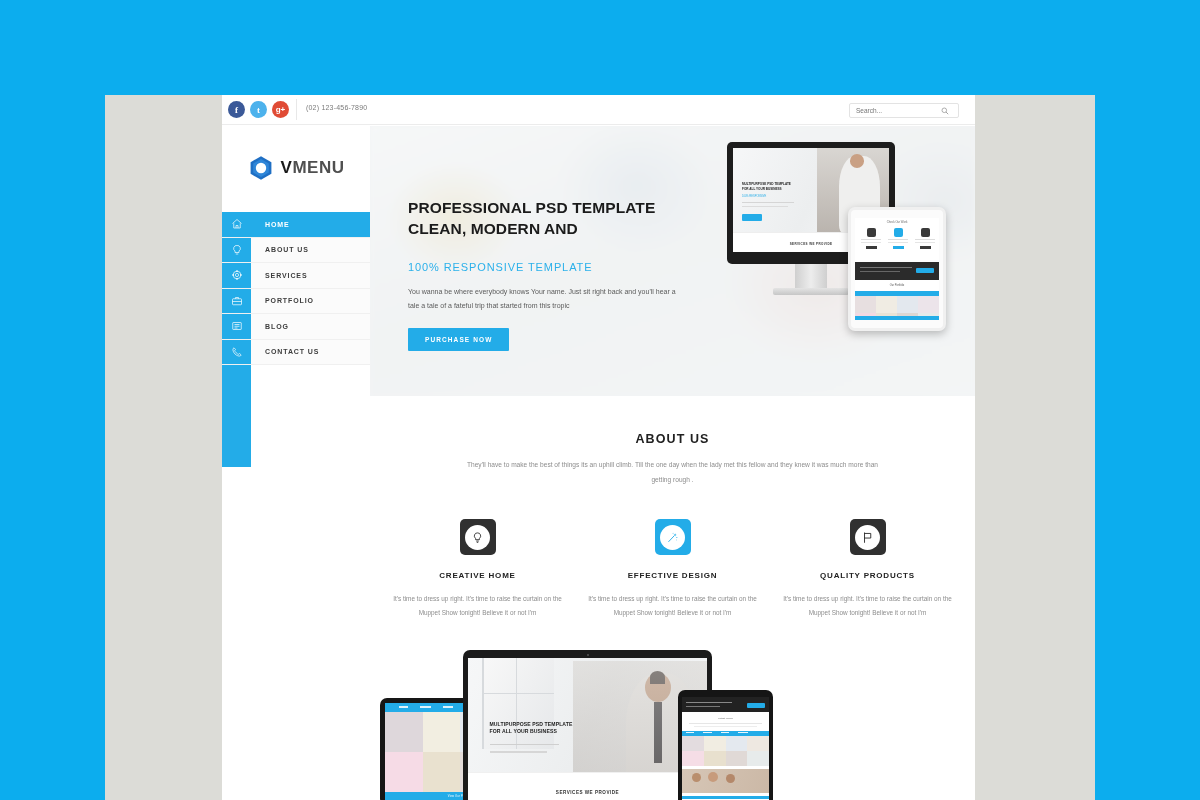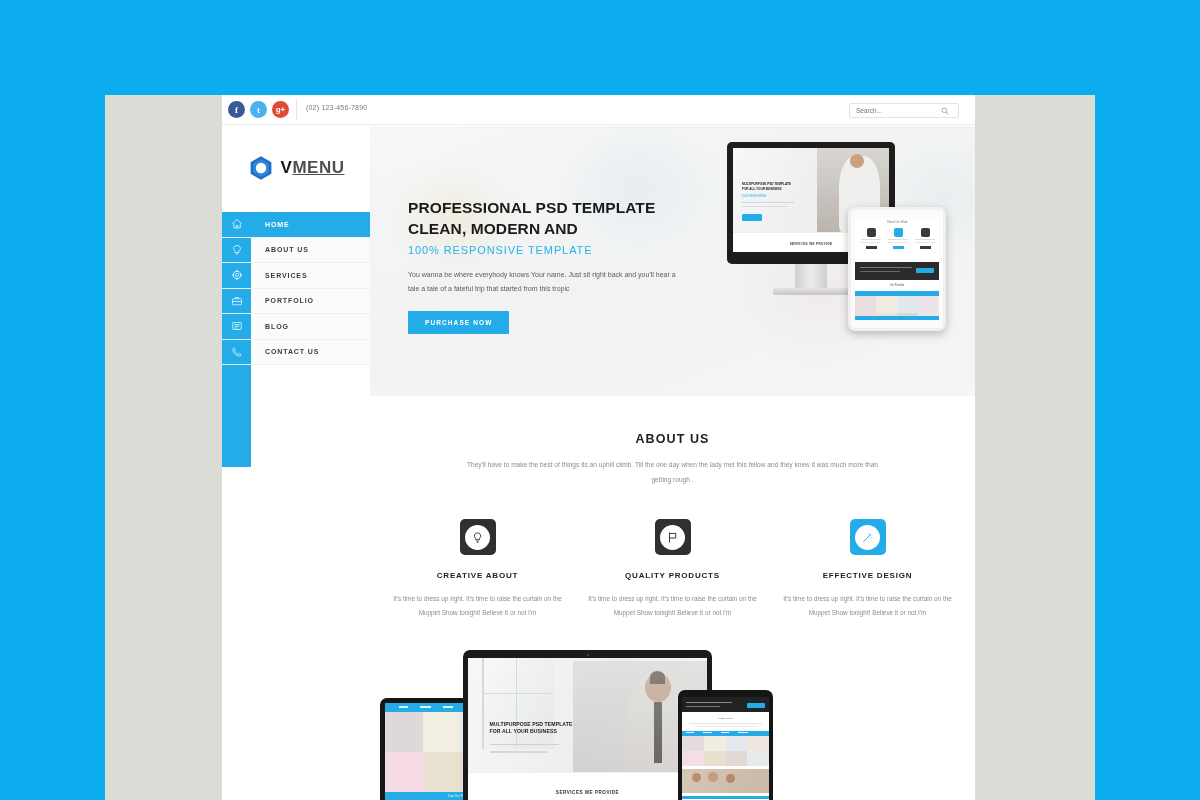--- a/index.html
+++ b/index.html
@@ -71,21 +71,21 @@
   #logo-block {
     position: absolute; left: 0; top: 31px;
     width: 148px; height: 84px;
     background: #fff;
     display: flex; align-items: center; justify-content: center;
   }
   #logo-inner { display: flex; align-items: center; gap: 7px; }
   #logo-mark { width: 26px; height: 26px; }
   #logo-text { font-size: 17px; letter-spacing: .5px; }
   #logo-text .v { color: #1a1a1a; font-weight: bold; }
-  #logo-text .menu { color: #4f4f4f; font-weight: bold; text-decoration: underline; }
+  #logo-text .menu { color: #4f4f4f; font-weight: bold; }
 
   
   #nav {
     position: absolute; left: 0; top: 117px;
     width: 148px; height: 255px;
   }
   #nav-iconcol {
     position: absolute; left: 0; top: 0;
     width: 29px; height: 255px;
     background: #23ace8;
@@ -129,21 +129,21 @@
       linear-gradient(160deg, #f3f4f5 0%, #e8eaec 45%, #eef0f1 100%);
     filter: blur(2px);
   }
   #hero-veil { position: absolute; inset: 0; background: rgba(248,249,250,.55); }
   #hero-copy { position: absolute; left: 38px; top: 72px; width: 290px; }
   #hero-title {
     font-size: 15.5px; font-weight: bold; color: #1b1b1b;
     line-height: 1.33; letter-spacing: .1px;
   }
   #hero-sub {
-    margin-top: 5px;
+    margin-top: 22px;
     font-size: 11px; color: #2bb0ea; letter-spacing: .9px;
   }
   #hero-text {
     margin-top: 12px;
     font-size: 7px; color: #5b5b5b; line-height: 1.9;
     width: 268px;
   }
   #hero-cta {
     margin-top: 16px;
     display: inline-block;
@@ -409,50 +409,50 @@
       <div class="feature">
         <div class="feature-icon">
           <div class="feature-disc">
             <svg viewBox="0 0 24 24" fill="none" stroke="#2b2b2b" stroke-width="1.6">
               <path d="M12 3.5 A5.6 5.6 0 0 0 8.4 13.6 V16 H15.6 V13.6 A5.6 5.6 0 0 0 12 3.5Z"></path>
               <line x1="9.6" y1="18.6" x2="14.4" y2="18.6"></line>
               <line x1="10.6" y1="21" x2="13.4" y2="21"></line>
             </svg>
           </div>
         </div>
-        <div class="feature-name">CREATIVE ABOUT</div>
-        <div class="feature-text">It's time to dress up right. It's time to raise the curtain on the Muppet Show tonight! Believe it or not I'm</div>
-      </div>
-
-      <div class="feature">
-        <div class="feature-icon">
-          <div class="feature-disc">
-            <svg viewBox="0 0 24 24" fill="none" stroke="#2b2b2b" stroke-width="1.7" stroke-linecap="round">
-              <line x1="6.5" y1="3.5" x2="6.5" y2="21"></line>
-              <path d="M6.5 4.5 H18 V13 H6.5"></path>
-            </svg>
-          </div>
-        </div>
-        <div class="feature-name">QUALITY PRODUCTS</div>
+        <div class="feature-name">CREATIVE HOME</div>
         <div class="feature-text">It's time to dress up right. It's time to raise the curtain on the Muppet Show tonight! Believe it or not I'm</div>
       </div>
 
       <div class="feature">
         <div class="feature-icon accent">
           <div class="feature-disc">
             <svg viewBox="0 0 24 24" fill="none" stroke="#23ace8" stroke-width="1.7" stroke-linecap="round">
               <line x1="5" y1="19.5" x2="15" y2="9"></line>
               <path d="M16.8 4.2 L17.6 6.4 L19.8 7.2 L17.6 8 L16.8 10.2 L16 8 L13.8 7.2 L16 6.4Z" fill="#23ace8" stroke="none"></path>
               <circle cx="20" cy="12" r="1" fill="#23ace8" stroke="none"></circle>
               <circle cx="13" cy="4" r=".9" fill="#23ace8" stroke="none"></circle>
               <circle cx="19.5" cy="16.5" r=".8" fill="#23ace8" stroke="none"></circle>
             </svg>
           </div>
         </div>
         <div class="feature-name">EFFECTIVE DESIGN</div>
+        <div class="feature-text">It's time to dress up right. It's time to raise the curtain on the Muppet Show tonight! Believe it or not I'm</div>
+      </div>
+
+      <div class="feature">
+        <div class="feature-icon">
+          <div class="feature-disc">
+            <svg viewBox="0 0 24 24" fill="none" stroke="#2b2b2b" stroke-width="1.7" stroke-linecap="round">
+              <line x1="6.5" y1="3.5" x2="6.5" y2="21"></line>
+              <path d="M6.5 4.5 H18 V13 H6.5"></path>
+            </svg>
+          </div>
+        </div>
+        <div class="feature-name">QUALITY PRODUCTS</div>
         <div class="feature-text">It's time to dress up right. It's time to raise the curtain on the Muppet Show tonight! Believe it or not I'm</div>
       </div>
 
     </div>
   </section>
 
   <section id="showcase">
 
     <div style="position:absolute;left:10px;top:58px;width:160px;height:108px;background:#161616;border-radius:7px;padding:5px;">
       <div style="width:100%;height:100%;position:relative;overflow:hidden;background:#fff;">

